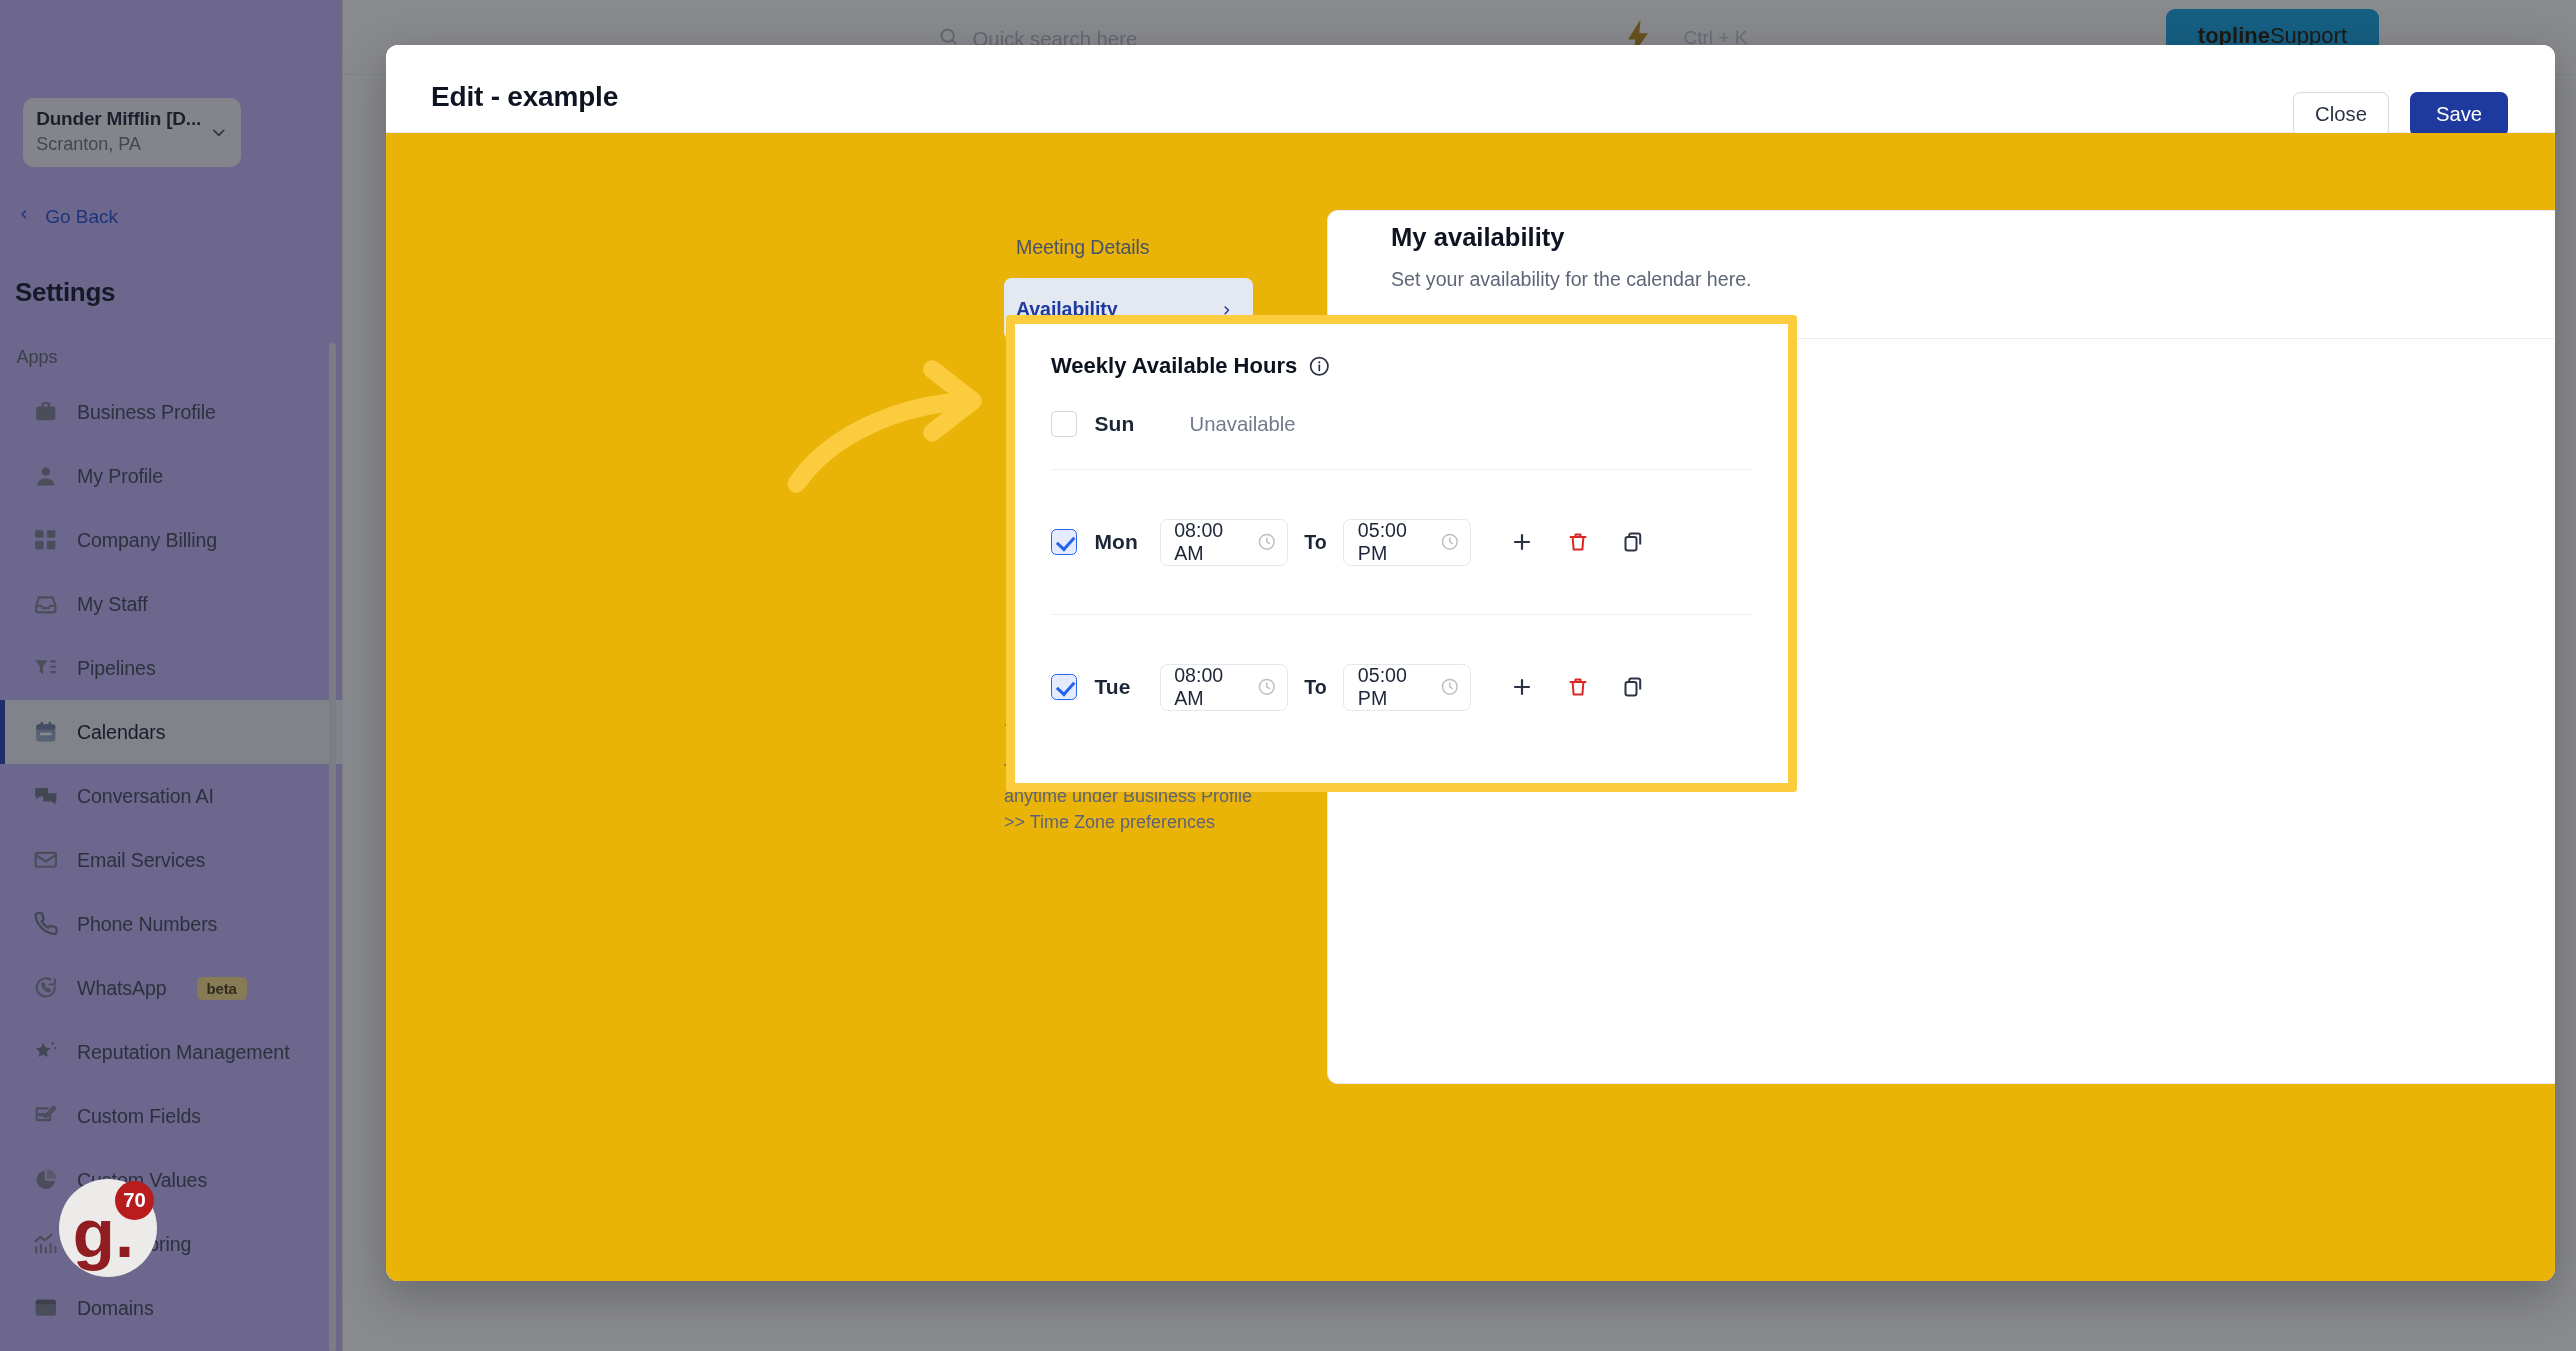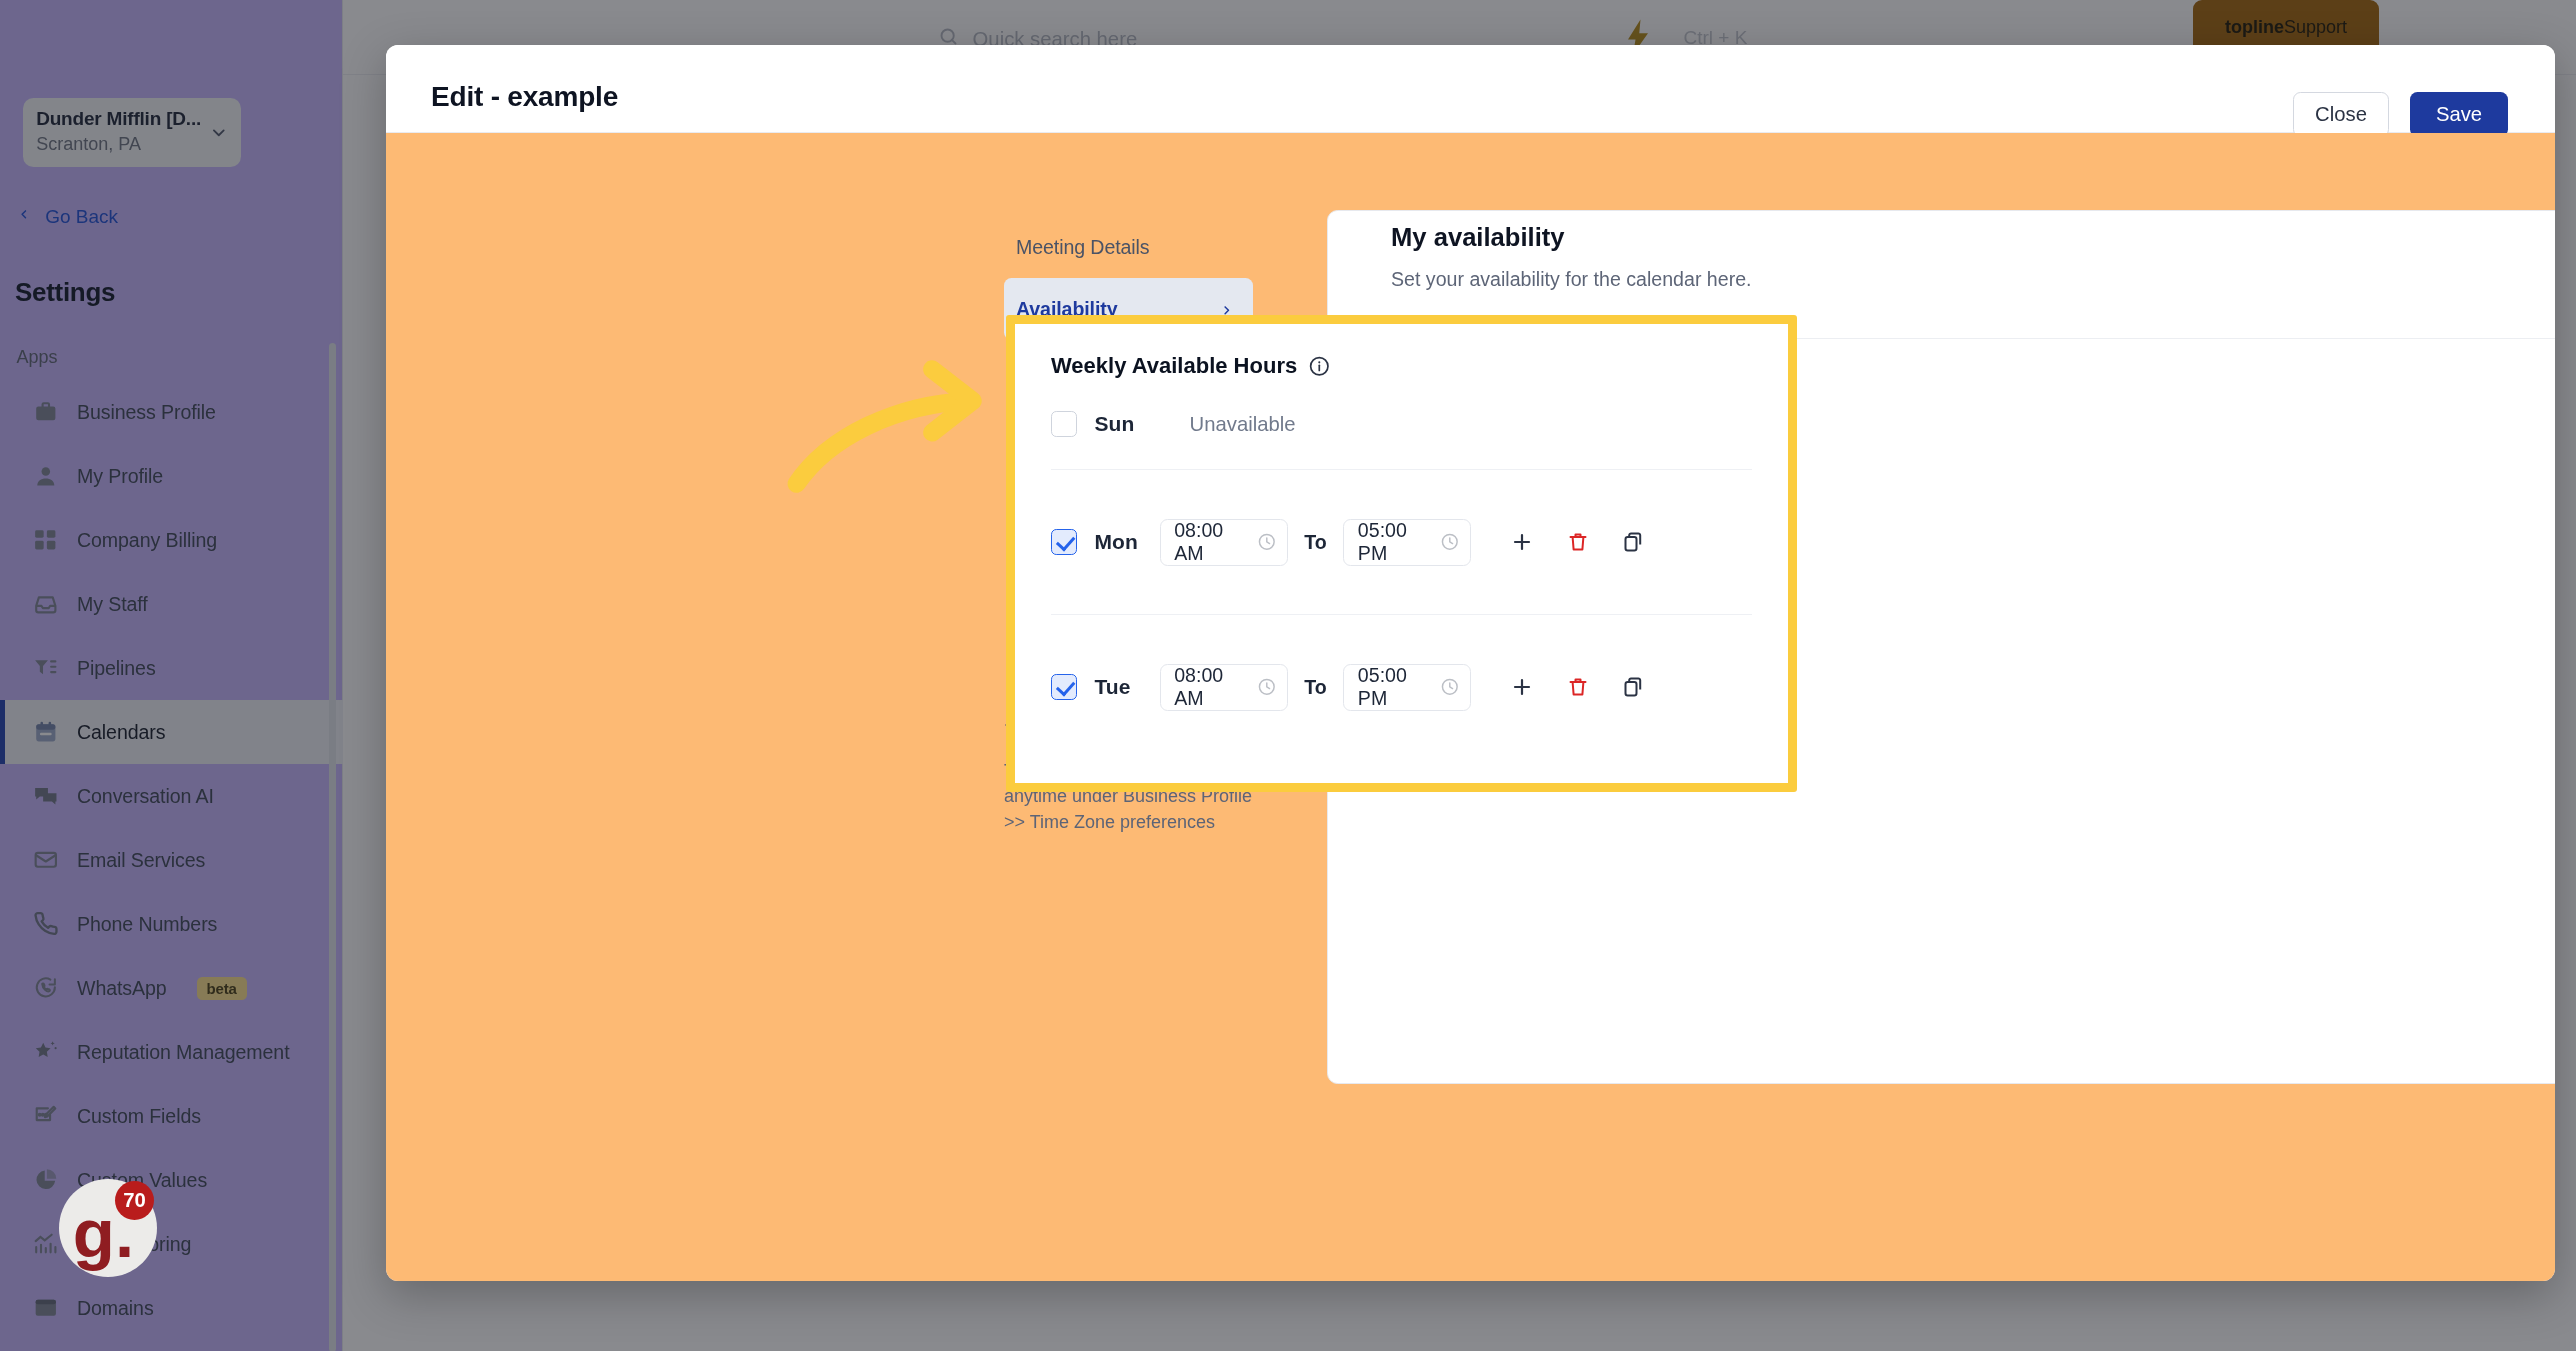--- a/index.html
+++ b/index.html
@@ -74,24 +74,24 @@
   .quick-search{
     position:absolute; left:595px; top:19.6px; width:829px; height:39px;
     display:flex; align-items:center; gap:13.6px;
     font-size:20.3px; color:#b4b9c3;
   }
   .quick-search svg{ width:21px; height:21px; }
   .kbd-hint{ position:absolute; right:19.6px; top:7.5px; font-size:19px; color:#c3c7d0; }
   .bolt-icon{ position:absolute; left:1280px; top:18px; width:30px; height:38px; }
   .bolt-icon svg{ width:30px; height:38px; }
   .support-btn{
-    position:absolute; right:197px; top:0; height:54px;
-    background:#a16207; color:#1b1504; border-radius:9px;
+    position:absolute; right:197px; top:9px; height:54px;
+    background:#0ea5e9; color:#1b1504; border-radius:9px;
     display:flex; align-items:center; padding:0 32px;
-    font-size:18px; font-weight:500;
+    font-size:22px; font-weight:500;
   }
   .support-btn b{ font-weight:800; }
 
   
   #dim-overlay{ position:absolute; inset:0; background:rgba(28,31,38,0.52); }
 
   
   #modal{
     position:absolute; left:386px; top:45px; width:2169px; height:1236px;
     background:#f6f7f9; border-radius:12px; overflow:hidden;
@@ -111,21 +111,21 @@
     display:flex; align-items:center; justify-content:center;
     font-size:20.3px; color:#2b3344;
   }
   .btn-save{
     position:absolute; right:47px; top:47px; width:98px; height:45px;
     border-radius:7.5px; background:#1e3a9e;
     display:flex; align-items:center; justify-content:center;
     font-size:20.3px; color:#ffffff; font-weight:500;
   }
 
-  .modal-body{ position:absolute; left:0; top:88px; right:0; bottom:0; background:#fdba74;padding-left:14px; }
+  .modal-body{ position:absolute; left:0; top:88px; right:0; bottom:0; background:#eab308;padding-left:14px; }
 
   
   .tab-rail{ position:absolute; left:618px; top:83px; width:249px; }
   .tab-item{
     height:62px; display:flex; align-items:center; justify-content:space-between;
     padding:0 19.6px 0 12px; border-radius:7.5px;
     font-size:19.6px; color:#4a5366; letter-spacing:-0.1px;
   }
   .tab-item.multiline{ height:90px; line-height:1.35; }
   .tab-item.active{ background:#e4e8f0; color:#1e3a9e; font-weight:700; }

